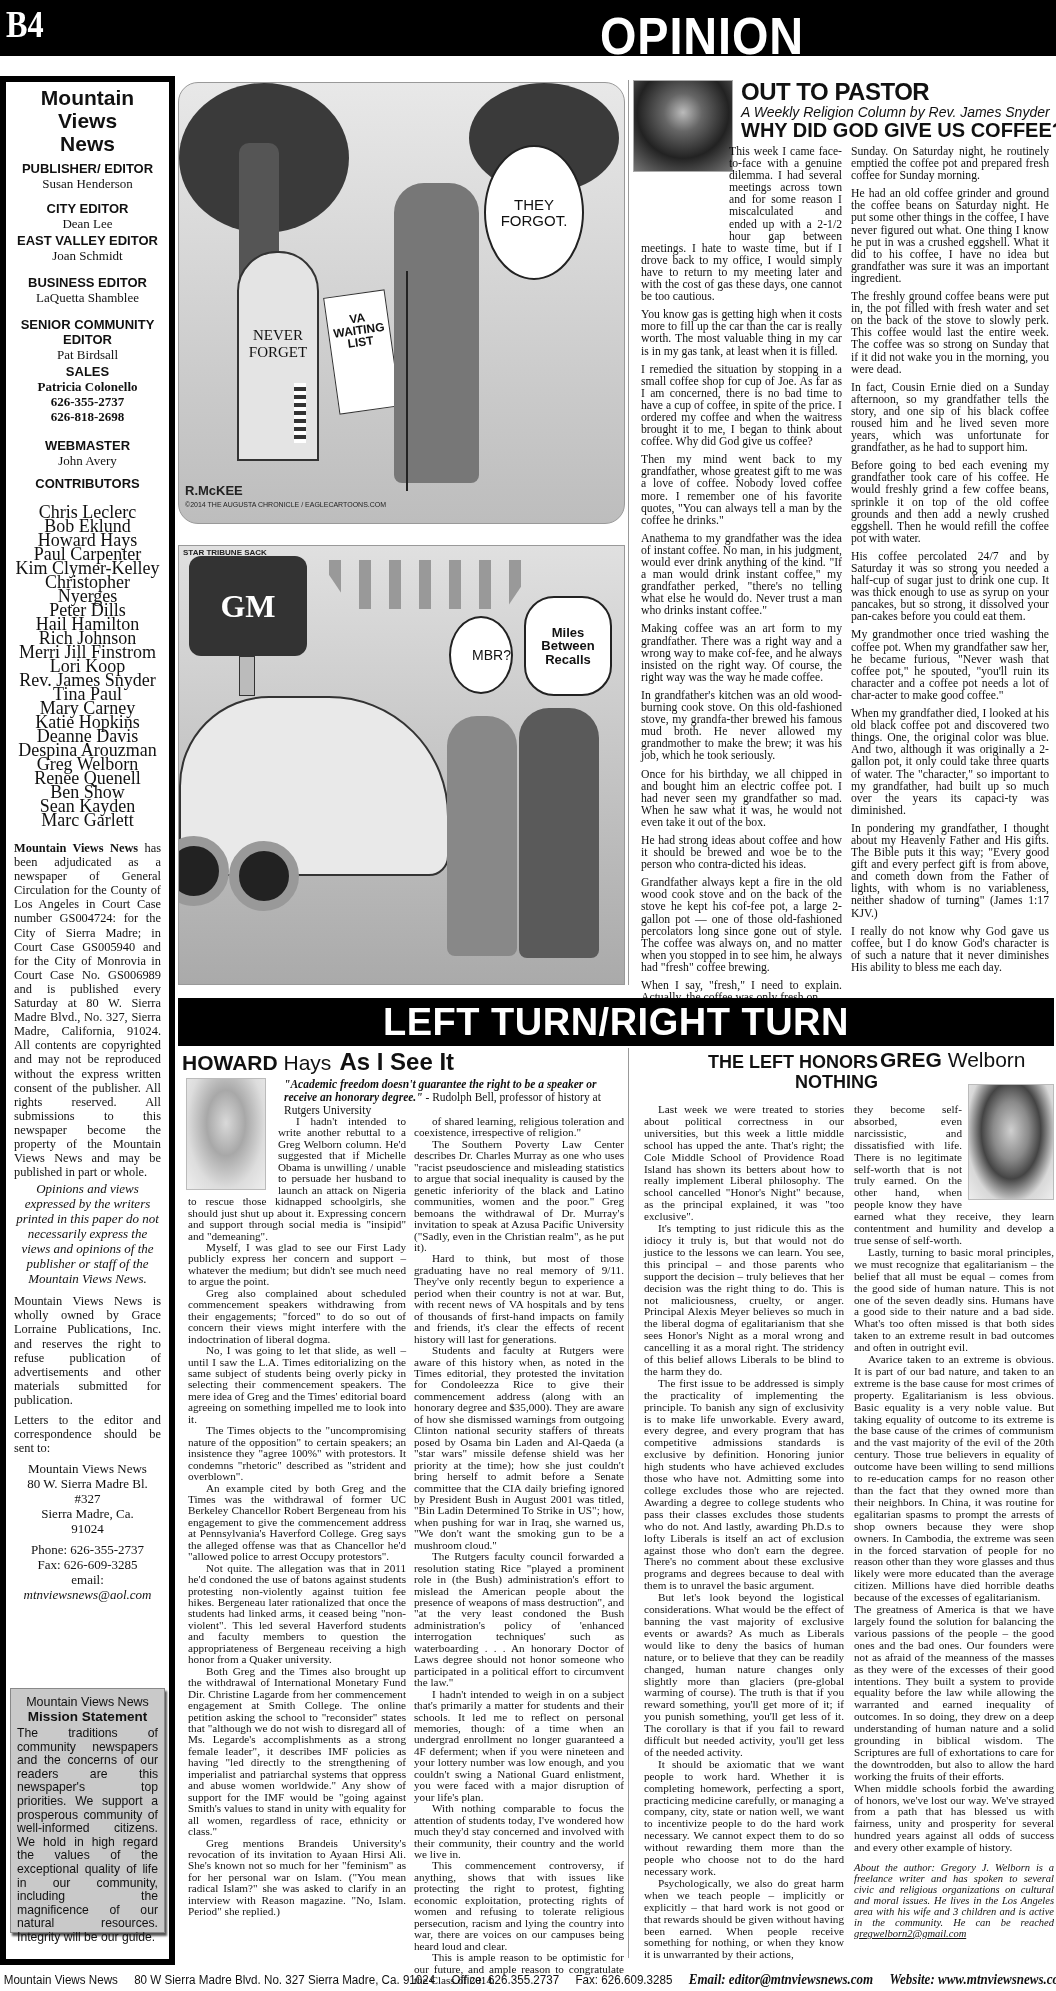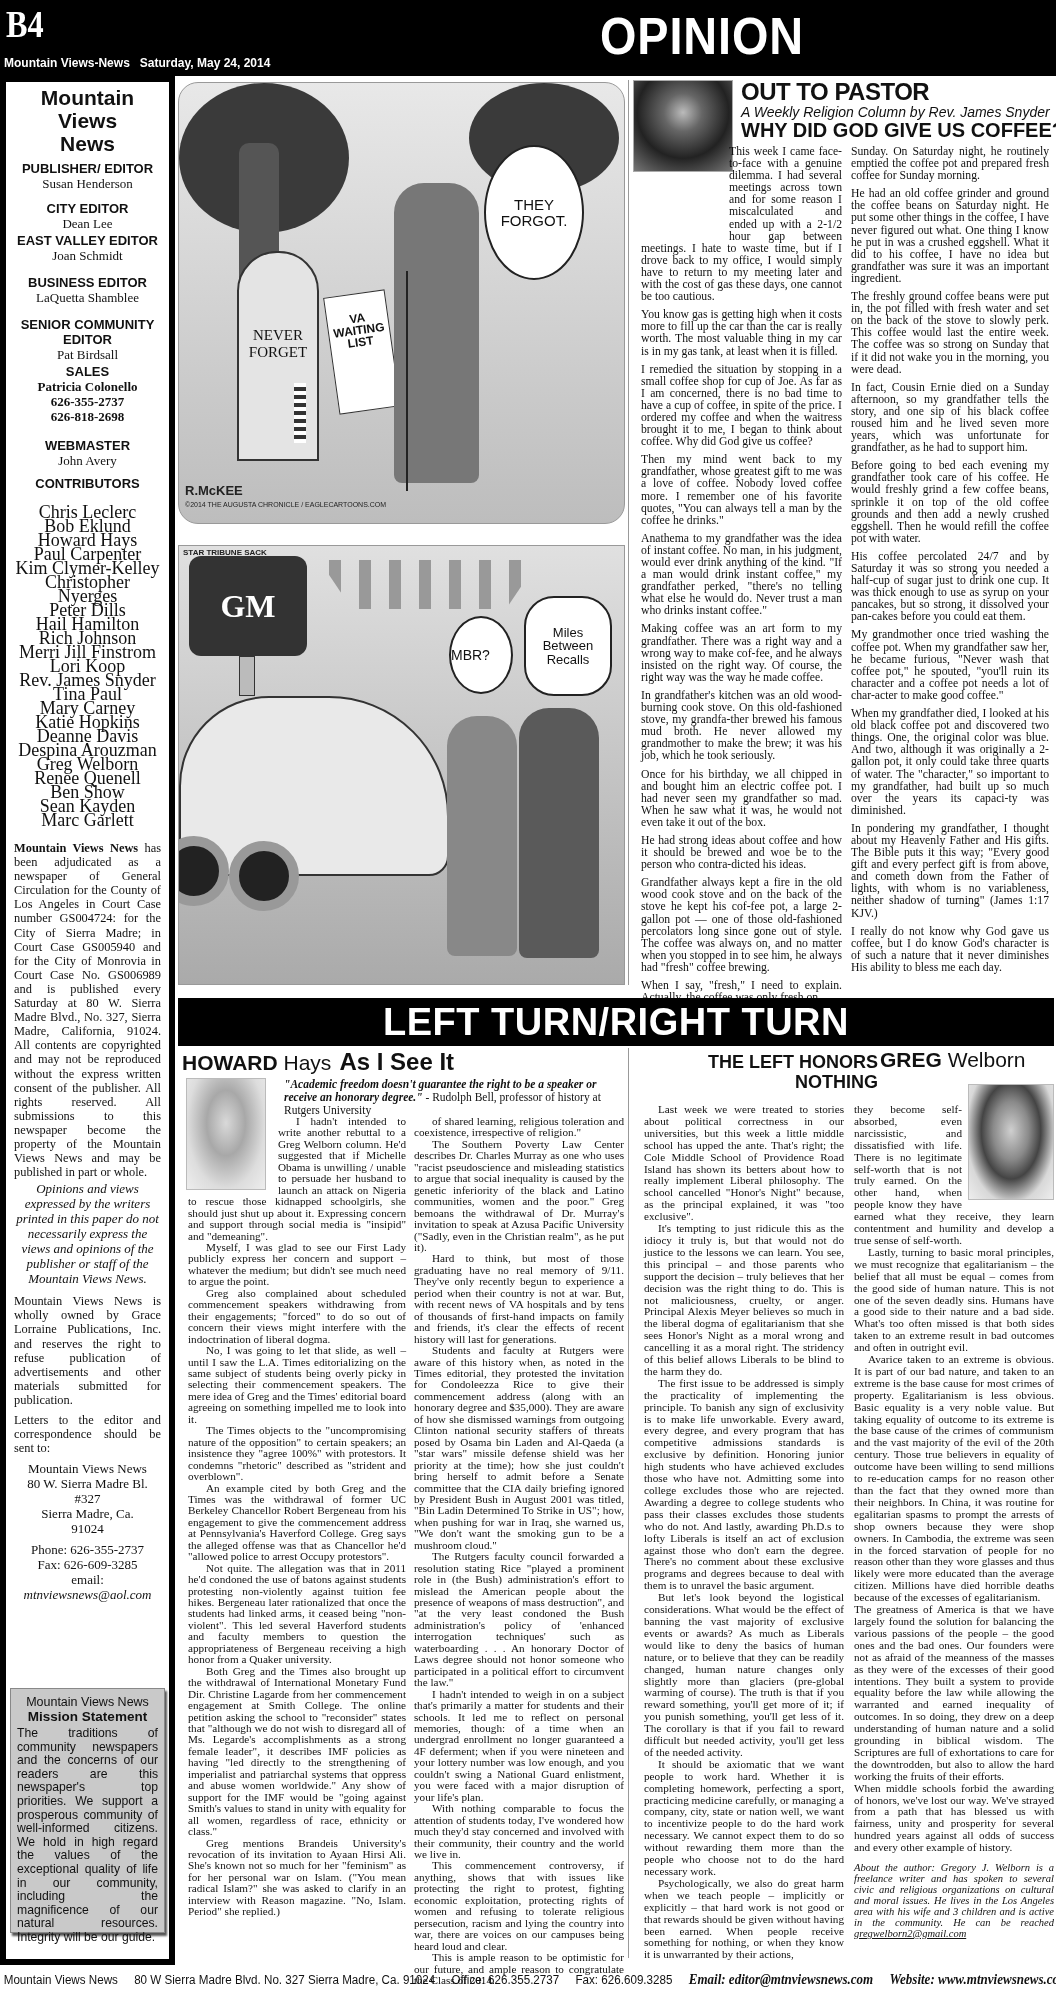--- a/index.html
+++ b/index.html
@@ -1,17 +1,17 @@
 <!DOCTYPE html>
 <html><head>
 <meta charset="utf-8">
 <style>
 *{box-sizing:border-box;margin:0;padding:0}
 body{width:1056px;height:1991px;background:#fff;font-family:"Liberation Serif",serif;color:#111;position:relative;overflow:hidden}
-.masthead{position:absolute;left:0;top:0;width:1056px;height:76px;background:#000;color:#fff}
+.masthead{position:absolute;left:0;top:0;width:1056px;height:56px;background:#000;color:#fff}
 .masthead .page-no{position:absolute;left:6px;top:2px;font-family:"Liberation Serif",serif;font-size:38px;font-weight:bold;transform:scaleX(0.85);transform-origin:left}
 .masthead .dateline{position:absolute;left:4px;top:56px;font-family:"Liberation Sans",sans-serif;font-size:12px;font-weight:bold}
 .masthead .section{position:absolute;left:600px;top:6px;font-family:"Liberation Sans",sans-serif;font-size:52px;font-weight:bold;letter-spacing:1px;transform:scaleX(0.9);transform-origin:left}
 
 .sidebar{position:absolute;left:0;top:76px;width:175px;height:1889px;background:#000;padding:6px}
 .sidebar-inner{background:#fff;height:100%;padding:4px 8px;position:relative}
 .mh-title{font-family:"Liberation Sans",sans-serif;font-size:21px;font-weight:bold;text-align:center;line-height:23px}
 .role{font-family:"Liberation Sans",sans-serif;font-size:13px;font-weight:bold;text-align:center;margin-top:6px;line-height:15px}
 .person{font-size:13px;text-align:center;line-height:15px}
 .person.bold{font-weight:bold}
@@ -25,21 +25,21 @@
 .address{text-align:center;font-size:13px;line-height:15px;margin-top:6px}
 .address .email{font-style:italic}
 .mission{position:absolute;left:4px;right:4px;bottom:26px;height:245px;background:#c9c9c9;border:1px solid #888;padding:6px 6px;font-family:"Liberation Sans",sans-serif;box-shadow:2px 3px 2px #555}
 .mission .m1{font-size:12.5px;text-align:center}
 .mission .m2{font-size:13.5px;font-weight:bold;text-align:center}
 .mission p{font-size:12.2px;line-height:13.6px;text-align:justify;margin-top:3px}
 
 .cartoon{position:absolute;left:178px;width:447px;border:1px solid #999;background:#d4d4d4;overflow:hidden}
 .cartoon1{top:82px;height:442px;background:linear-gradient(#e8e8e8,#bdbdbd);border-radius:20px}
 .cartoon2{top:545px;height:440px;background:linear-gradient(#e0e0e0,#aaa)}
-.bubble{position:absolute;background:#fff;border:2px solid #222;border-radius:50%;font-family:"Liberation Sans",sans-serif;font-weight:bold;text-align:center;display:flex;align-items:center;justify-content:flex-start;line-height:1.05}
+.bubble{position:absolute;background:#fff;border:2px solid #222;border-radius:50%;font-family:"Liberation Sans",sans-serif;font-weight:bold;text-align:center;display:flex;align-items:center;justify-content:flex-end;line-height:1.05}
 .stone{position:absolute;background:#e4e4e4;border:2px solid #333;border-radius:40px 40px 0 0;font-family:"Liberation Serif",serif;text-align:center;font-size:15px}
 .paper{position:absolute;background:#fff;border:1px solid #333;font-family:"Liberation Sans",sans-serif;font-weight:bold;text-align:center;font-size:12px;line-height:12px}
 .tree{position:absolute;background:#444;border-radius:50%}
 .figure{position:absolute;background:#777;border-radius:30px 30px 8px 8px}
 .sig{position:absolute;font-family:"Liberation Sans",sans-serif;font-size:11px;font-weight:bold;color:#222}
 .gm-sign{position:absolute;left:10px;top:10px;width:118px;height:100px;background:#333;border-radius:12px;color:#fff;font-family:"Liberation Serif",serif;font-weight:bold;font-size:32px;display:flex;align-items:center;justify-content:center}
 .car{position:absolute;left:0;top:150px;width:270px;height:180px;background:#e9e9e9;border:2px solid #333;border-radius:90px 120px 20px 20px}
 .wheel{position:absolute;width:70px;height:70px;border-radius:50%;background:#222;border:10px solid #999}
 .sticker{position:absolute;left:183px;top:185px;width:78px;height:140px;background:#fff;border:1px solid #333;font-family:"Liberation Sans",sans-serif;font-size:10px;font-weight:bold;padding:4px;line-height:13px}
 .sticker .big{font-size:13px}
@@ -193,21 +193,21 @@
   <div style="position:absolute;left:60px;top:110px;width:16px;height:40px;background:#bbb;border:1px solid #333"></div>
   <div style="position:absolute;left:140px;top:14px;width:220px;height:70px;background:repeating-linear-gradient(90deg,transparent 0 10px,#999 10px 22px,transparent 22px 30px);clip-path:polygon(0 0,100% 0,85% 70%,15% 70%)"></div>
   <div class="car"></div>
   <div class="wheel" style="left:50px;top:295px"></div>
   <div class="wheel" style="left:-20px;top:290px"></div>
   <div class="figure" style="left:268px;top:170px;width:70px;height:240px;background:#888"></div>
   <div class="figure" style="left:340px;top:162px;width:80px;height:250px;background:#5a5a5a"></div>
   <div class="bubble" style="left:270px;top:70px;width:64px;height:78px;font-size:14px;font-weight:normal">
       <span>MBR?</span>
     </div>
-  <div class="bubble" style="left:345px;top:50px;width:88px;height:100px;font-size:13px;font-weight:normal;border-radius:30px;padding:4px">
+  <div class="bubble" style="left:345px;top:50px;width:88px;height:100px;font-size:13px;font-weight:bold;border-radius:30px;padding:4px">
       <span>Miles Between Recalls</span>
     </div>
 </figure>
 
 <article class="pastor">
   <div class="photo"></div>
   <div class="kicker">OUT TO PASTOR</div>
   <div class="deck">A Weekly Religion Column by Rev. James Snyder</div>
   <h2 class="headline">WHY DID GOD GIVE US COFFEE?</h2>
   <div class="pcol c1" style="top:66px">

